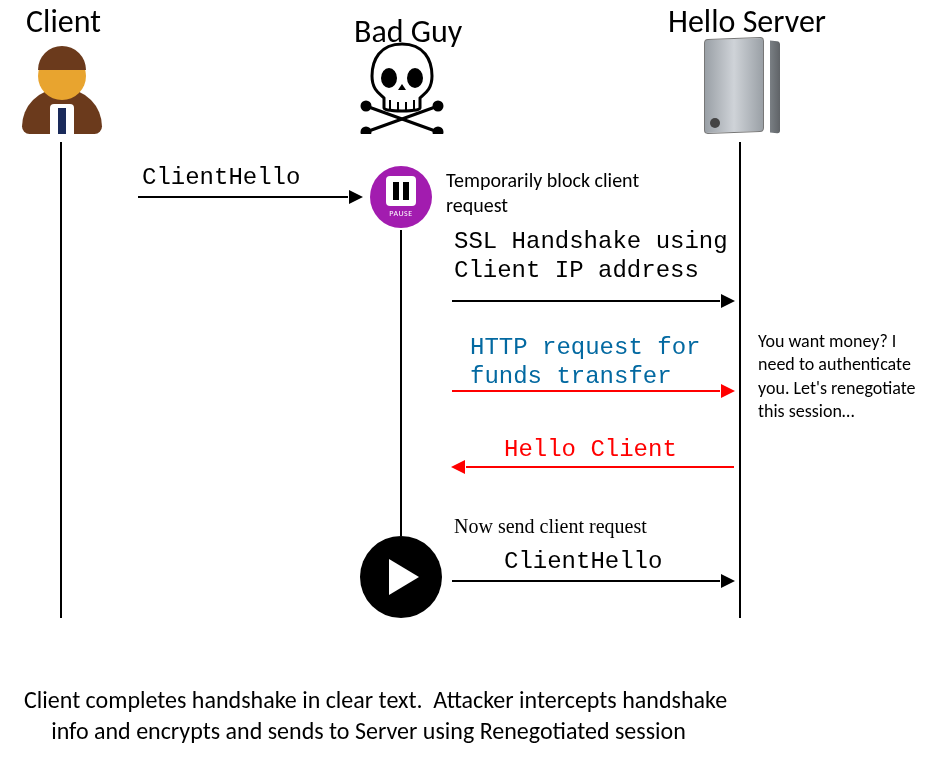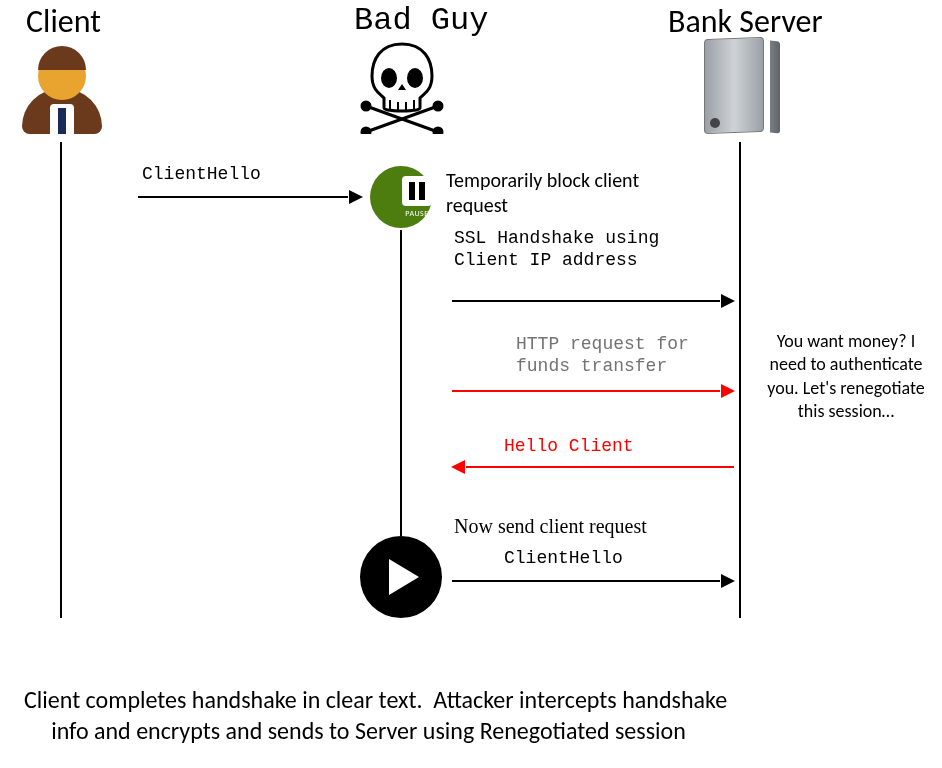--- a/index.html
+++ b/index.html
@@ -50,48 +50,47 @@
     left: -1px;
     top: -6px;
     width: 0; height: 0;
     border-top: 7px solid transparent;
     border-bottom: 7px solid transparent;
     border-right: 14px solid #000;
   }
   .arrow.red .head-l { border-right-color: #f00; }
   .arrow-label {
     position: absolute;
-    font-size: 18px;
+    font-size: 24px;
     line-height: 1.2;
     white-space: pre;
   }
   .side-text {
     position: absolute;
     font-size: 20px;
     line-height: 1.25;
   }
   .side-text-small {
     position: absolute;
     font-size: 18px;
     line-height: 1.3;
-    text-align: center;
   }
   .bottom-text {
     position: absolute;
     font-size: 24px;
     line-height: 1.3;
   }
   .pause-circle {
     position: absolute;
     width: 62px; height: 62px;
     border-radius: 50%;
-    background: #4d7c0f;
-    display: flex;
-    align-items: center;
-    justify-content: flex-end;
+    background: #a21caf;
+    display: flex;
+    align-items: center;
+    justify-content: center;
   }
   .pause-inner {
     display: flex;
     flex-direction: column;
     align-items: center;
     gap: 2px;
   }
   .pause-box {
     width: 30px; height: 30px;
     background: #fff;
@@ -188,22 +187,22 @@
     left: 6px; bottom: 10px;
     width: 10px; height: 10px;
     background: #444;
     border-radius: 50%;
   }
 </style>
 </head>
 <body>
 
 <div class="label-title" style="left:26px; top:2px;">Client</div>
-<div class="label-title" style="left:354px; top:2px;font-family:Liberation Mono, monospace;">Bad Guy</div>
-<div class="label-title" style="left:668px; top:2px;">Bank Server</div>
+<div class="label-title" style="left:354px; top:12px;">Bad Guy</div>
+<div class="label-title" style="left:668px; top:2px;">Hello Server</div>
 
 <div class="client-icon" style="left:22px; top:44px;">
   <div class="body"></div>
   <div class="shirt"></div>
   <div class="tie"></div>
   <div class="head"></div>
   <div class="hair"></div>
 </div>
 
 <div class="skull-wrap" style="left:360px; top:40px;">
@@ -262,21 +261,21 @@
   <div class="shaft" style="left:0; width:268px;"></div>
   <div class="head-r"></div>
 </div>
 <div class="arrow-label mono" style="left:454px; top:228px;">SSL Handshake using
 Client IP address</div>
 
 <div class="arrow red" style="left:452px; top:390px; width:282px;">
   <div class="shaft" style="left:0; width:268px;"></div>
   <div class="head-r"></div>
 </div>
-<div class="arrow-label mono" style="left:470px; top:334px; color:#737373;margin-left:46px;">HTTP request for
+<div class="arrow-label mono" style="left:470px; top:334px; color:#0369a1;">HTTP request for
 funds transfer</div>
 
 <div class="side-text-small" style="left:758px; top:330px; width:176px;">You want money?  I need to authenticate you.  Let's renegotiate this session…</div>
 
 <div class="arrow red" style="left:452px; top:466px; width:282px;">
   <div class="shaft" style="left:14px; width:268px;"></div>
   <div class="head-l"></div>
 </div>
 <div class="arrow-label mono" style="left:504px; top:436px; color:#f00;">Hello Client</div>
 

